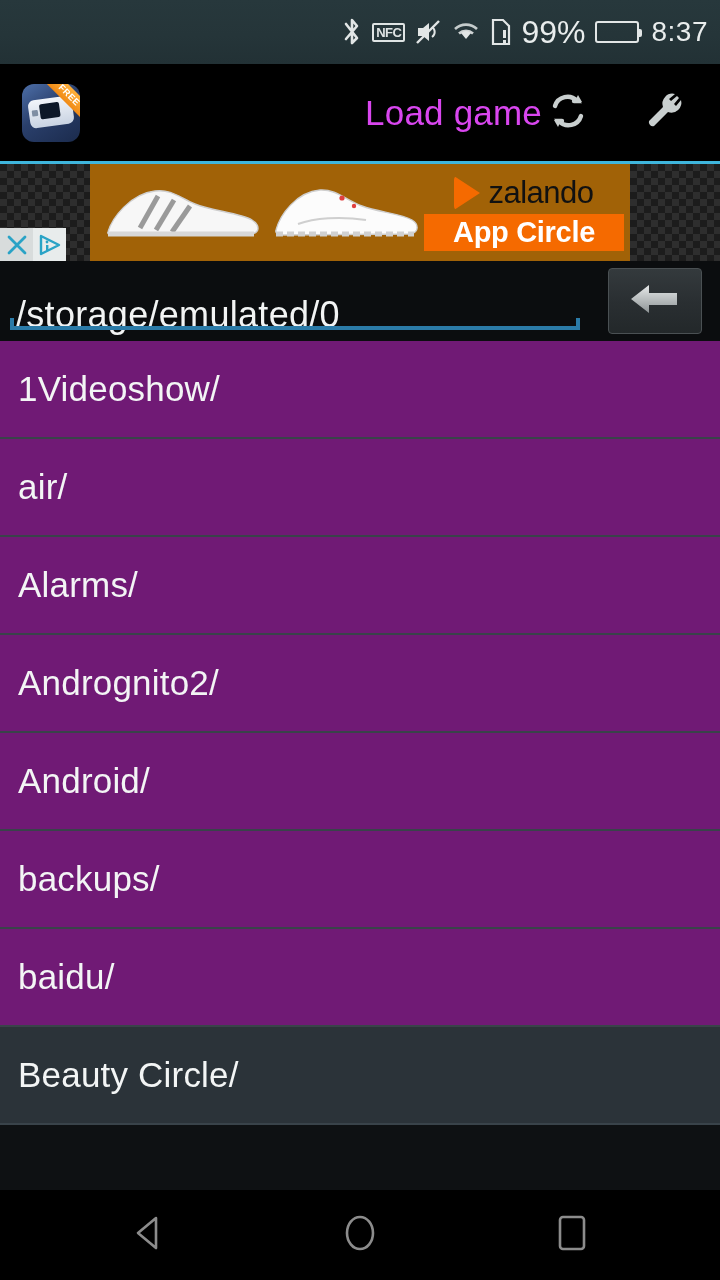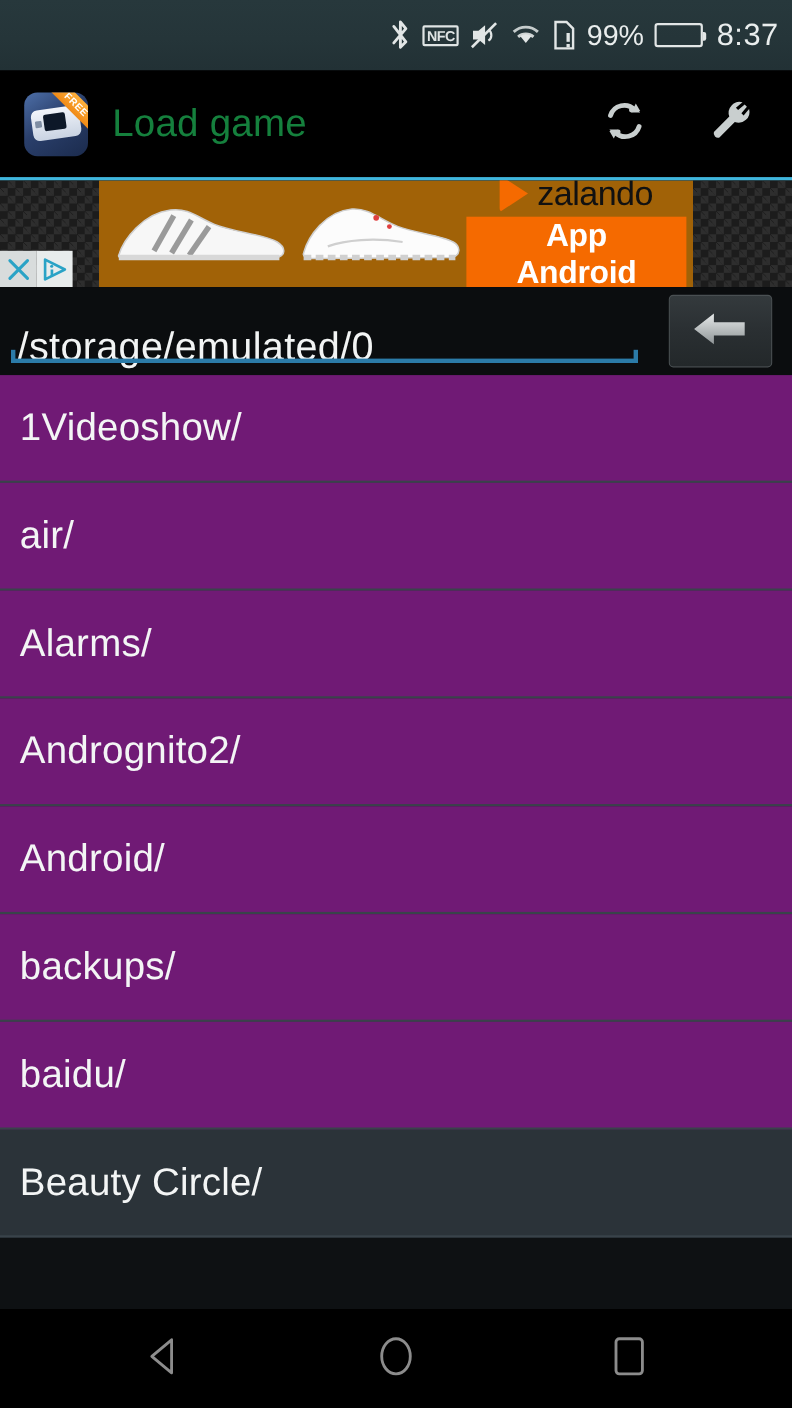--- a/index.html
+++ b/index.html
@@ -16,21 +16,21 @@
     position:relative; height:64px; width:100%;
     background:linear-gradient(180deg,#27383c 0%,#253539 55%,#223135 100%);
     display:flex; align-items:center; justify-content:flex-end;
     padding-right:12px; gap:9px;
   }
   .st-icon{ display:flex; align-items:center; justify-content:center; }
   .st-time{
     color:#e9eded; font-size:28px; letter-spacing:.5px; margin-left:4px;
     font-family:"Liberation Sans", sans-serif;
   }
-  .st-batt-pct{ color:#e9eded; font-size:26px; letter-spacing:0px; }
+  .st-batt-pct{ color:#e9eded; font-size:32px; letter-spacing:0px; }
   .nfc-box{
     border:2px solid #dfe4e4; color:#dfe4e4; font-size:13px; font-weight:bold;
     padding:1px 2px; line-height:1; border-radius:2px; letter-spacing:-0.5px;
   }
   .batt{
     width:44px; height:22px; border:2px solid #e2e6e6; border-radius:3px;
     position:relative;
   }
   .batt:after{
     content:""; position:absolute; right:-5px; top:6px; width:3px; height:8px;
@@ -61,22 +61,22 @@
     background:#7f8ea3; border-radius:1px;
   }
   .free-ribbon{
     position:absolute; right:-13px; top:4px; width:48px; height:15px;
     background:linear-gradient(180deg,#ffb13b,#f08a16);
     transform:rotate(45deg);
     color:#fff; font-size:9px; font-weight:bold; text-align:center; line-height:15px;
     letter-spacing:.5px;
   }
   .appbar-title{
-    color:#15803d; font-size:35px; margin-left:22px; letter-spacing:.2px;
-    white-space:nowrap; flex:1 1 auto;
+    color:#d946ef; font-size:35px; margin-left:22px; letter-spacing:.2px;
+    white-space:nowrap; flex:1 1 auto;text-align:right;
   }
   .appbar-actions{ display:flex; align-items:center; gap:42px; padding-right:14px; }
   .ab-btn{ width:52px; height:52px; display:flex; align-items:center; justify-content:center; }
 
   
   .ad-wrap{
     position:relative; width:100%; height:100px; background:#1b1b1b;
     border-top:3px solid #3fb6dd; overflow:hidden;
   }
   .ad-checker{
@@ -243,21 +243,21 @@
           <circle cx="72" cy="16" r="2.6" fill="#e04040"></circle>
           <circle cx="84" cy="24" r="2.2" fill="#e04040"></circle>
           <path d="M6 52 L144 52" stroke="#d0d0d0" stroke-width="5" stroke-dasharray="7 4"></path>
         </svg>
       </div>
       <div class="ad-brand">
         <div class="zal-row">
           <span class="zal-logo"></span>
           <span class="zal-text">zalando</span>
         </div>
-        <div class="zal-cta">App Android</div>
+        <div class="zal-cta">App Circle</div>
       </div>
     </div>
     <div class="ad-badges">
       <div class="ad-x">
         <svg width="22" height="22" viewBox="0 0 22 22">
             <path d="M3 3 L19 19 M19 3 L3 19" stroke="#2aa3c6" stroke-width="2.8" stroke-linecap="round"></path>
           </svg>
       </div>
       <div class="ad-choice">
         <svg width="24" height="22" viewBox="0 0 24 22">

